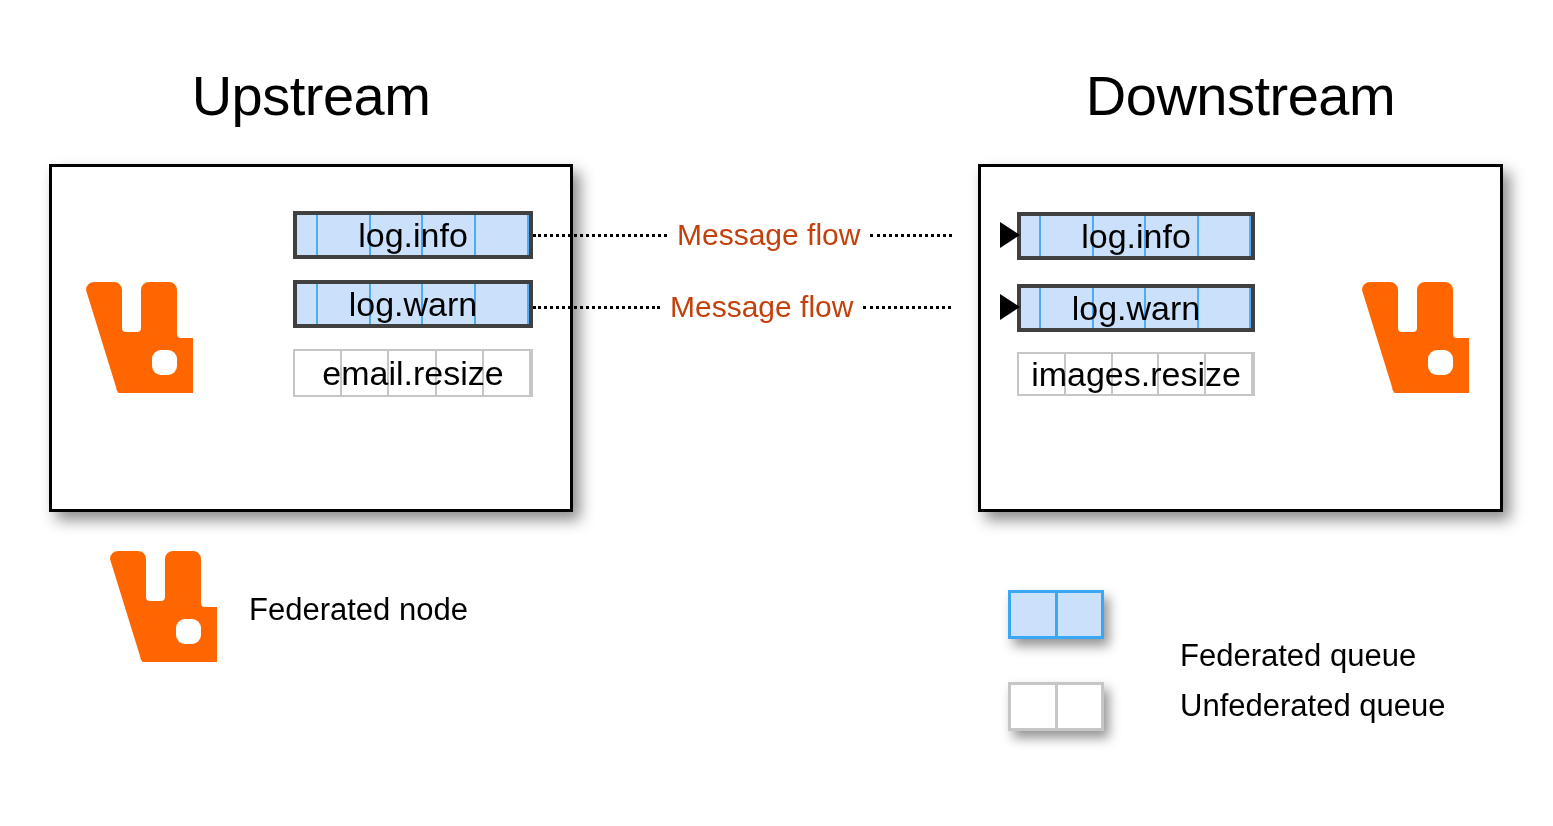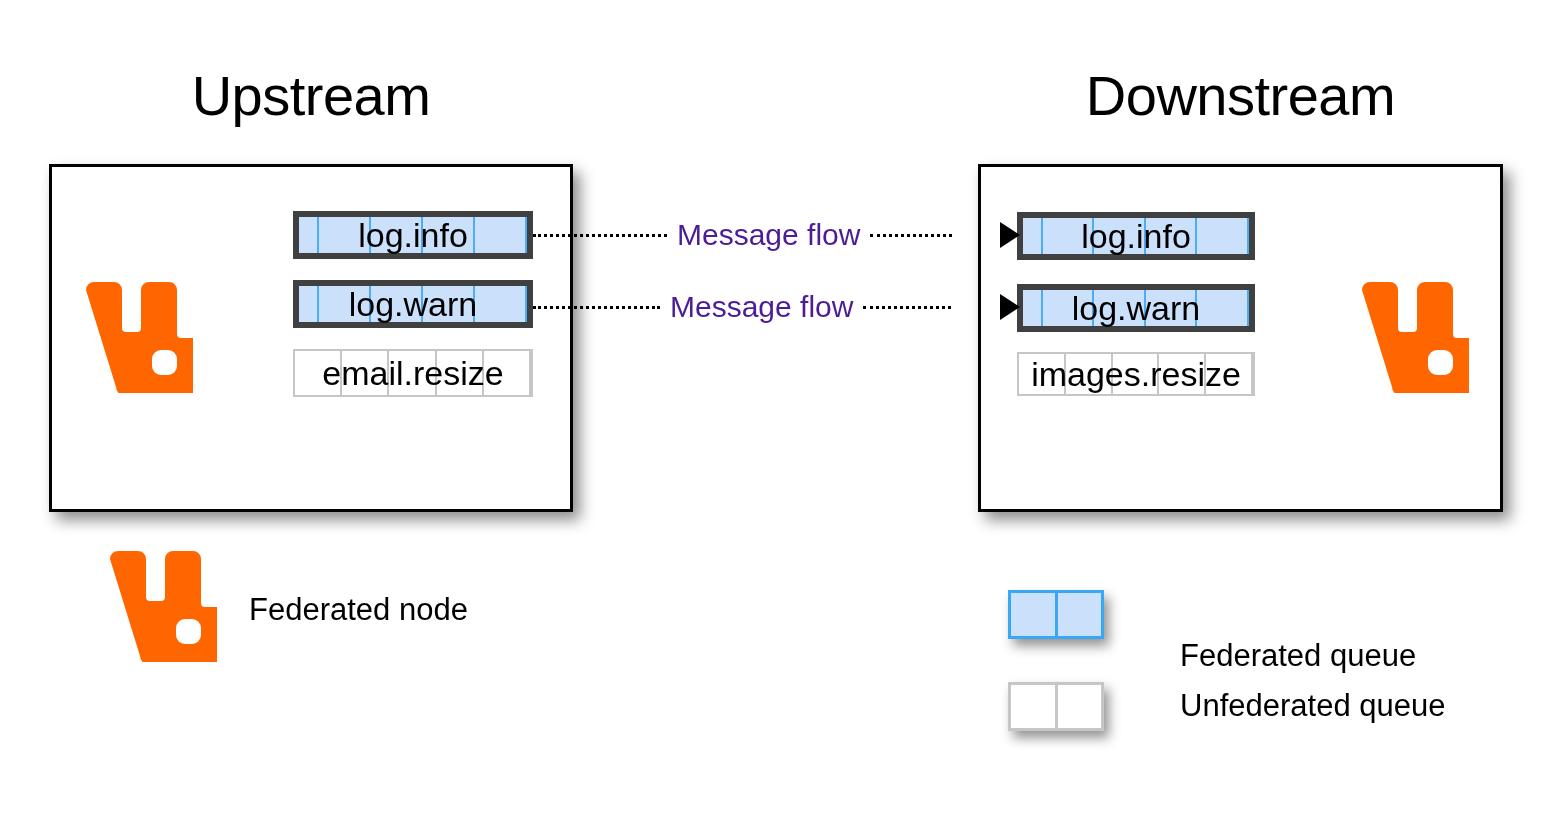--- a/index.html
+++ b/index.html
@@ -56,21 +56,21 @@
     position: absolute;
     display: flex;
     box-sizing: border-box;
     background: #ffffff;
   }
   .queue .cell {
     flex: 1 1 0;
     box-sizing: border-box;
   }
   .queue.federated {
-    border: 6px solid #404040;
+    border: 4px solid #404040;
     background: #cbe0fb;
     gap: 32px;
   }
   .queue.federated .cell { border-right: 2px solid #4eadf2; }
   .queue.federated .cell:last-child { border-right: none; }
 
   .queue.unfederated {
     border: 2px solid #c6c6c6;
     background: #ffffff;
   }
@@ -114,21 +114,21 @@
     border-top: 3px dotted #000000;
     flex: 0 0 auto;
   }
   #flow-1-dots-left   { width: 134px; }
   #flow-1-dots-right  { width: 82px; }
   #flow-2-dots-left   { width: 127px; }
   #flow-2-dots-right  { width: 88px; }
 
   .flow-label {
     font-size: 30px;
-    color: #4c1d95;
+    color: #c2410c;
     white-space: nowrap;
     padding: 0 10px;
     line-height: 1;
     text-align: right;
   }
 
   .arrowhead {
     width: 0; height: 0;
     border-top: 13px solid transparent;
     border-bottom: 13px solid transparent;

